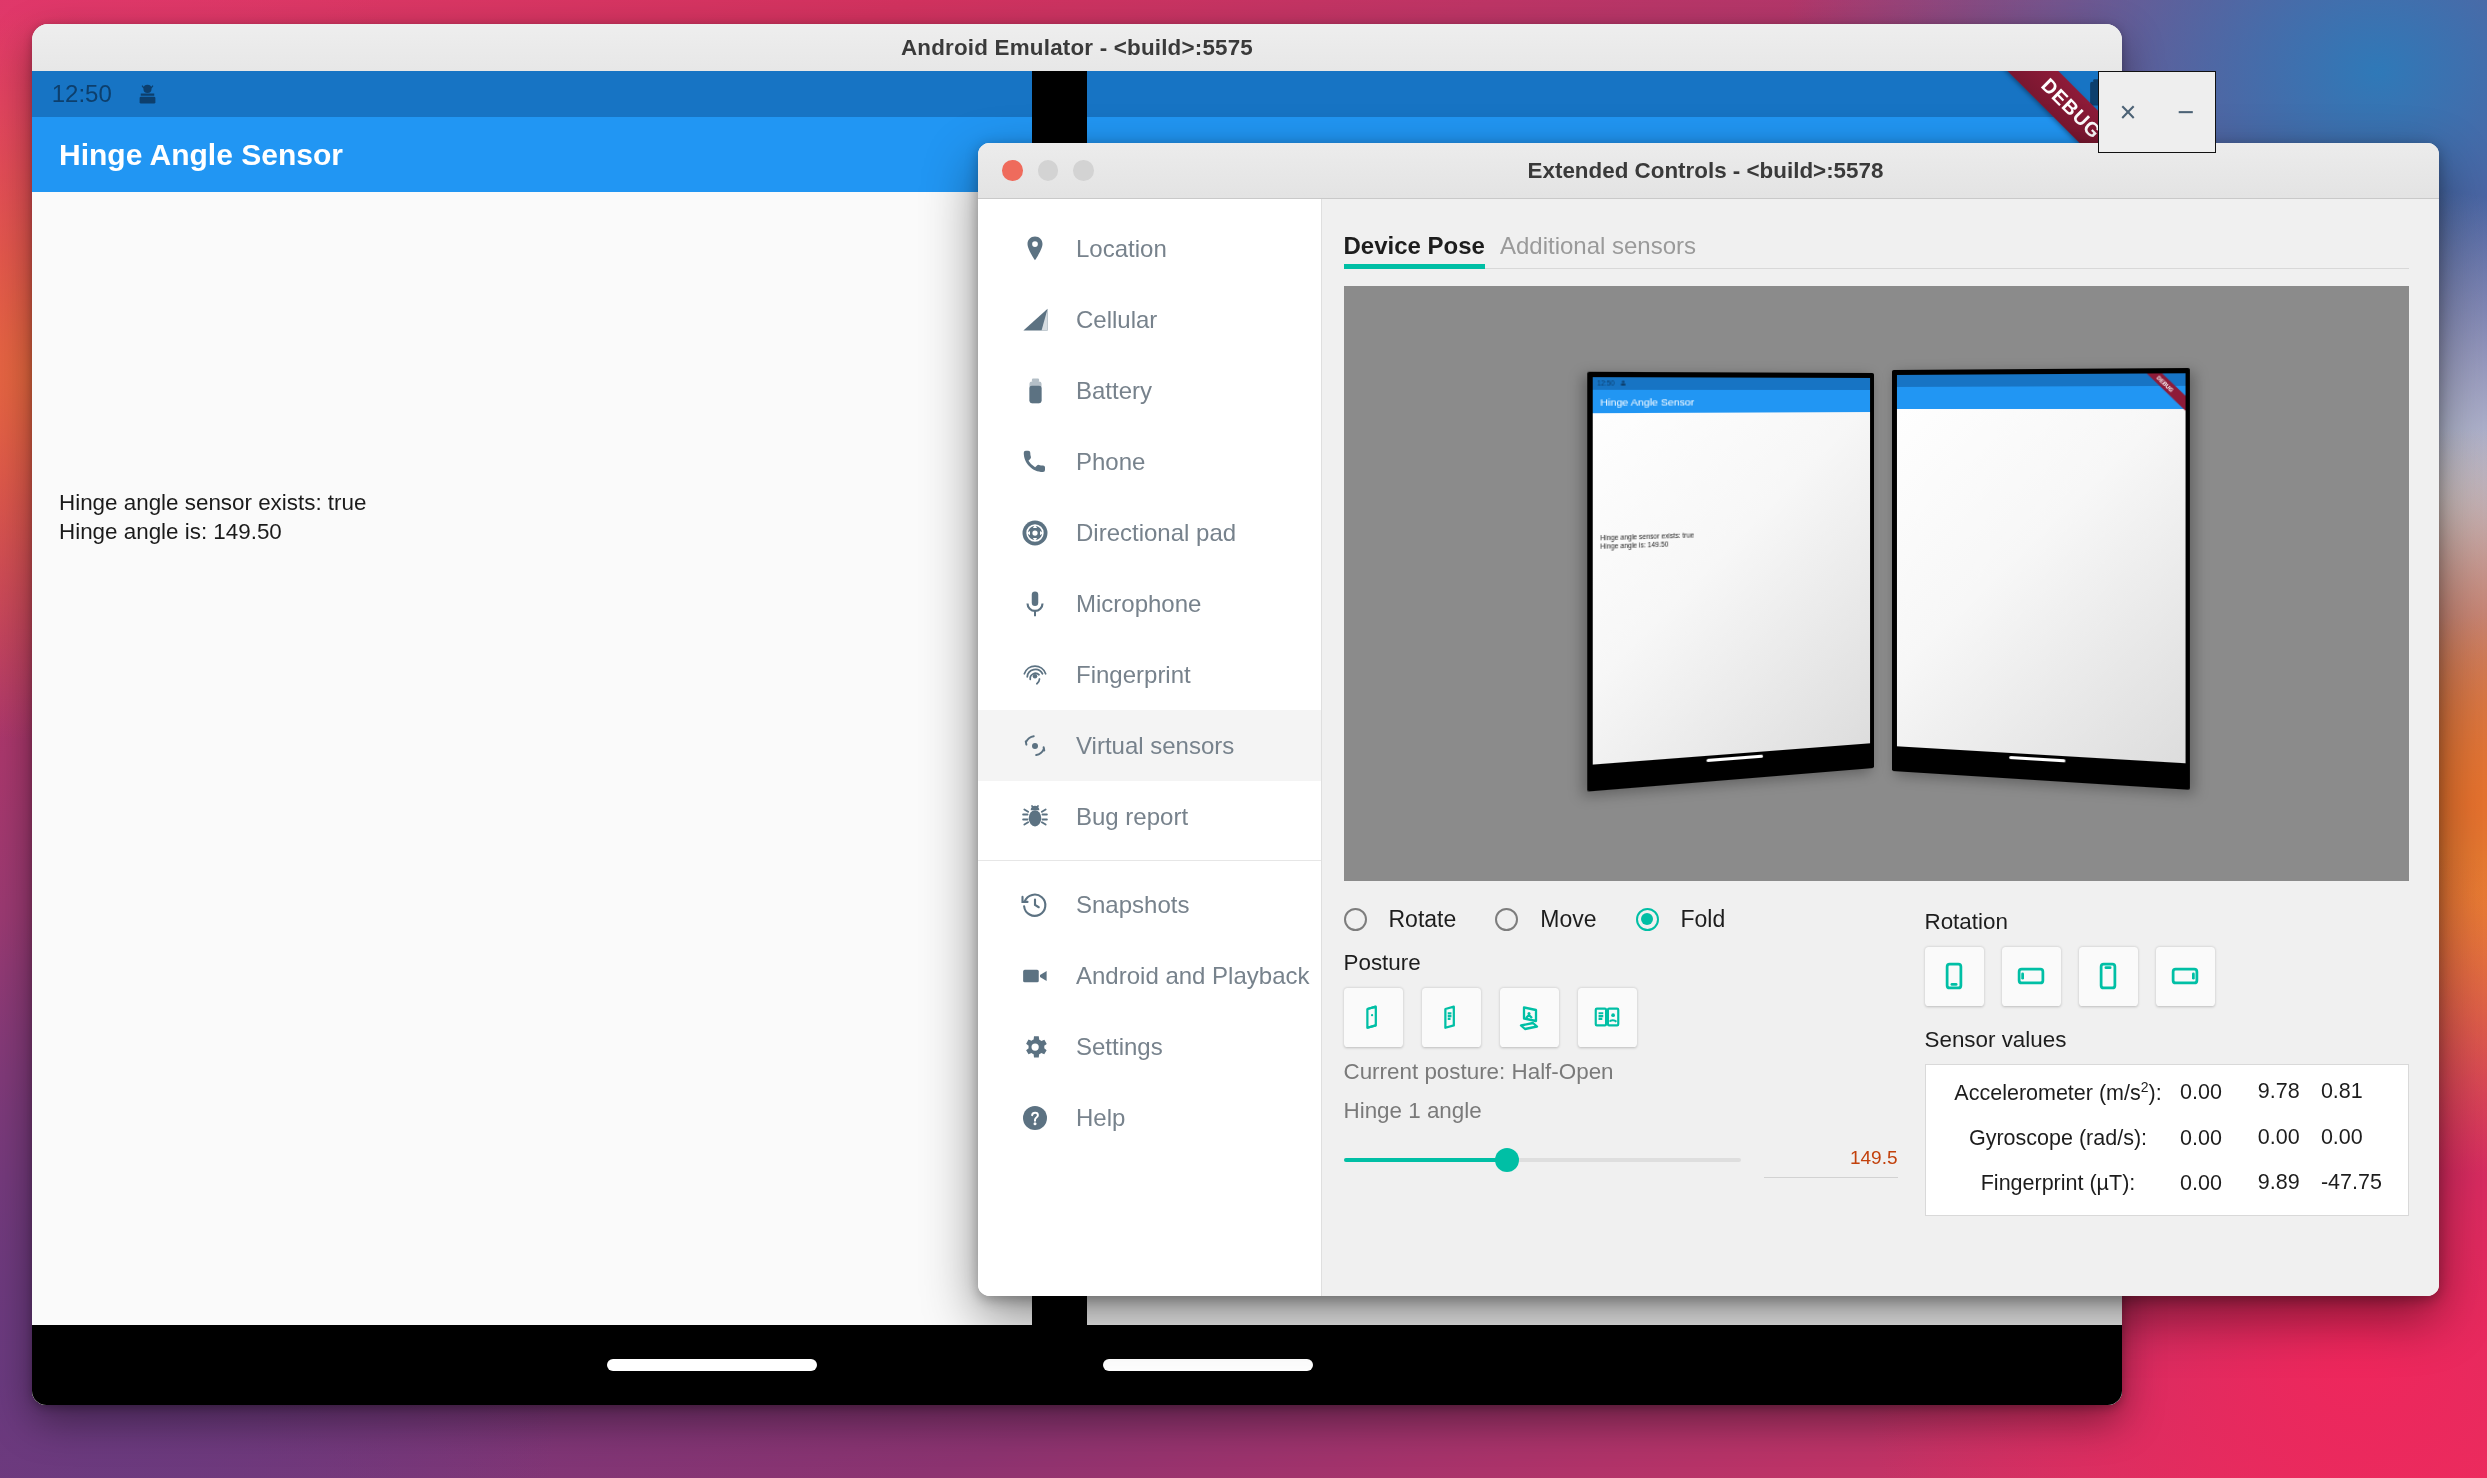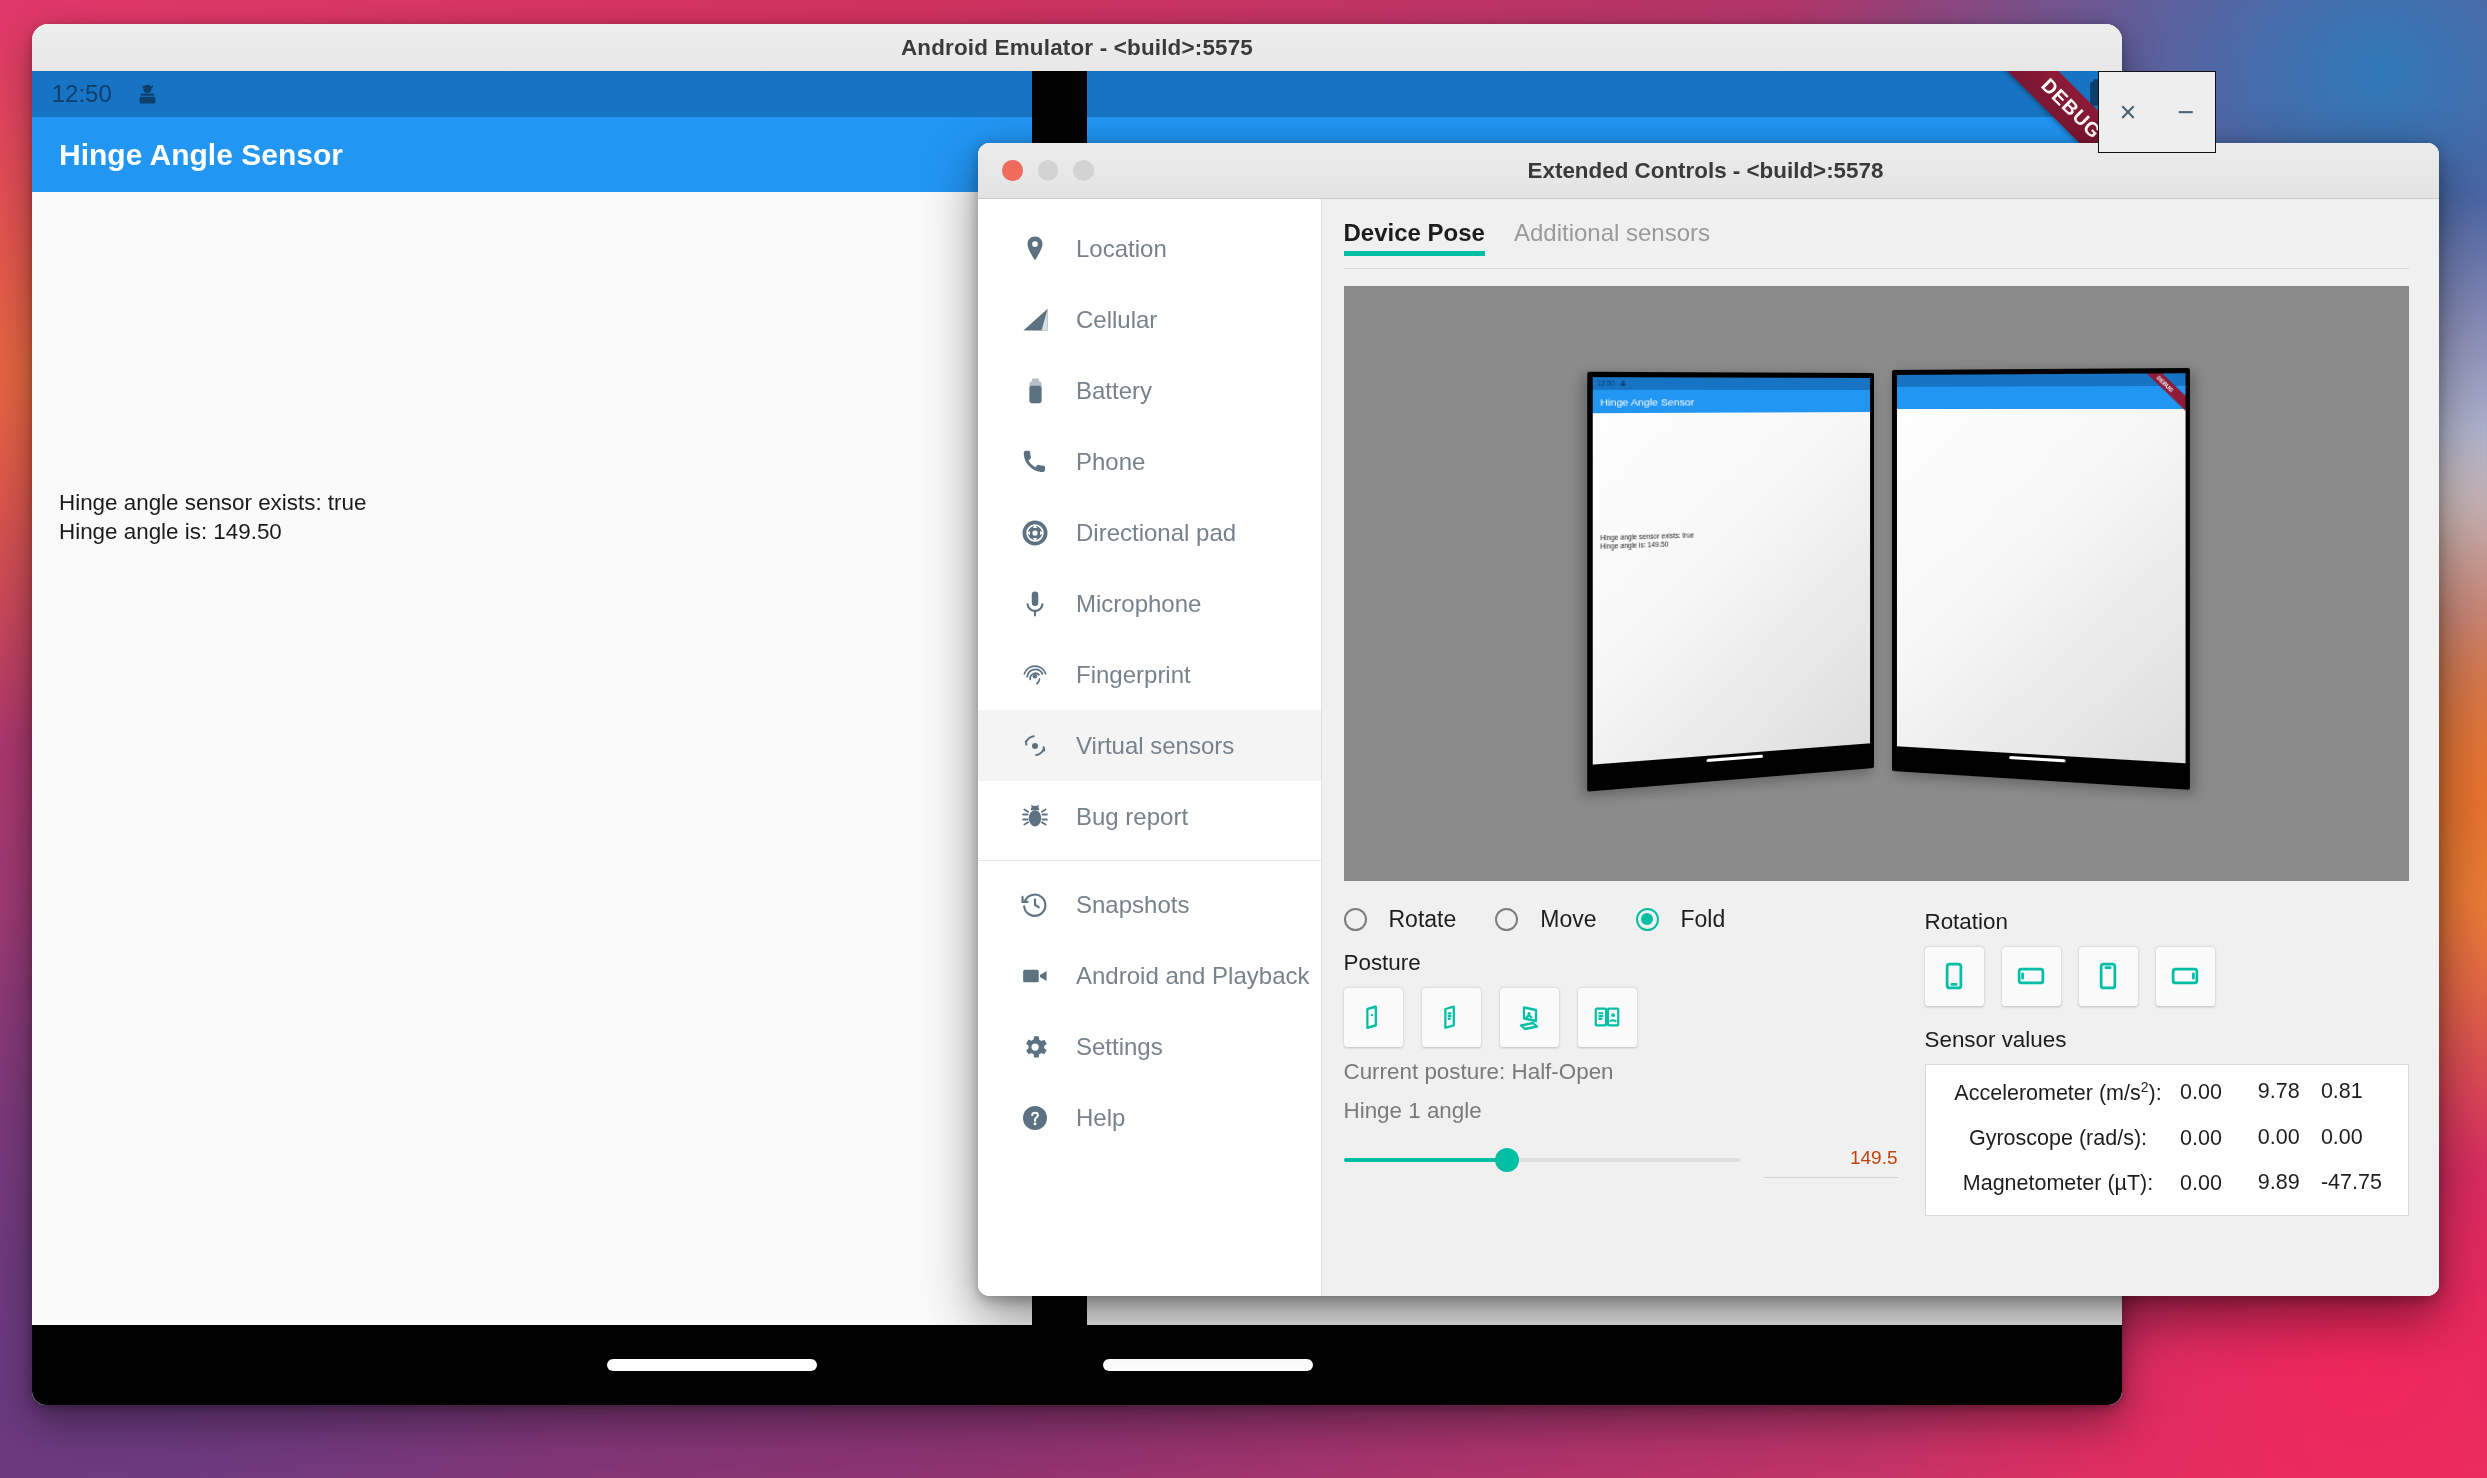--- a/index.html
+++ b/index.html
@@ -150,21 +150,21 @@
                    display:flex; align-items:center; justify-content:center; color:#5c7282; }
   .nav-item .lbl { font-size: 24px; color:#77828c; }
   .nav-sep { height: 0.9px; background:#e6e6e6; margin: 8px 0 8px 0; }
 
   
   #ext-content {
     flex: 1; background:#f0f0f0; min-width: 0;
     padding: 19.7px 30px 0 21.5px; box-sizing: border-box;
     position: relative;
   }
-  #ext-tabs { display:flex; gap: 29px; align-items:flex-start; height: 50px; }
+  #ext-tabs { display:flex; gap: 15px; align-items:flex-end; height: 50px; }
   .tab { font-size: 24px; color:#9a9a9a; padding-bottom: 9px; cursor:pointer; position:relative; }
   .tab.active { color:#1d1d1d; font-weight: bold; }
   .tab.active::after {
     content:""; position:absolute; left:0; right:0; bottom:0; height:4.5px; background:#00bfa5;
   }
   #tabs-divider { height:0.9px; background:#d8d8d8; margin-top: -0.9px; }
 
   
   #pose-stage {
     margin-top: 17px;
@@ -670,21 +670,21 @@
             </div>
 
             <div class="sv-row">
               <span class="sv-name">Gyroscope (rad/s):</span>
               <span class="sv-val">0.00</span>
               <span class="sv-val2">0.00</span>
               <span class="sv-val3">0.00</span>
             </div>
 
             <div class="sv-row">
-              <span class="sv-name">Magnetometer (µT):</span>
+              <span class="sv-name">Fingerprint (µT):</span>
               <span class="sv-val">0.00</span>
               <span class="sv-val2">9.89</span>
               <span class="sv-val3">-47.75</span>
             </div>
 
           </div>
 
         </div>
 
       </div>

